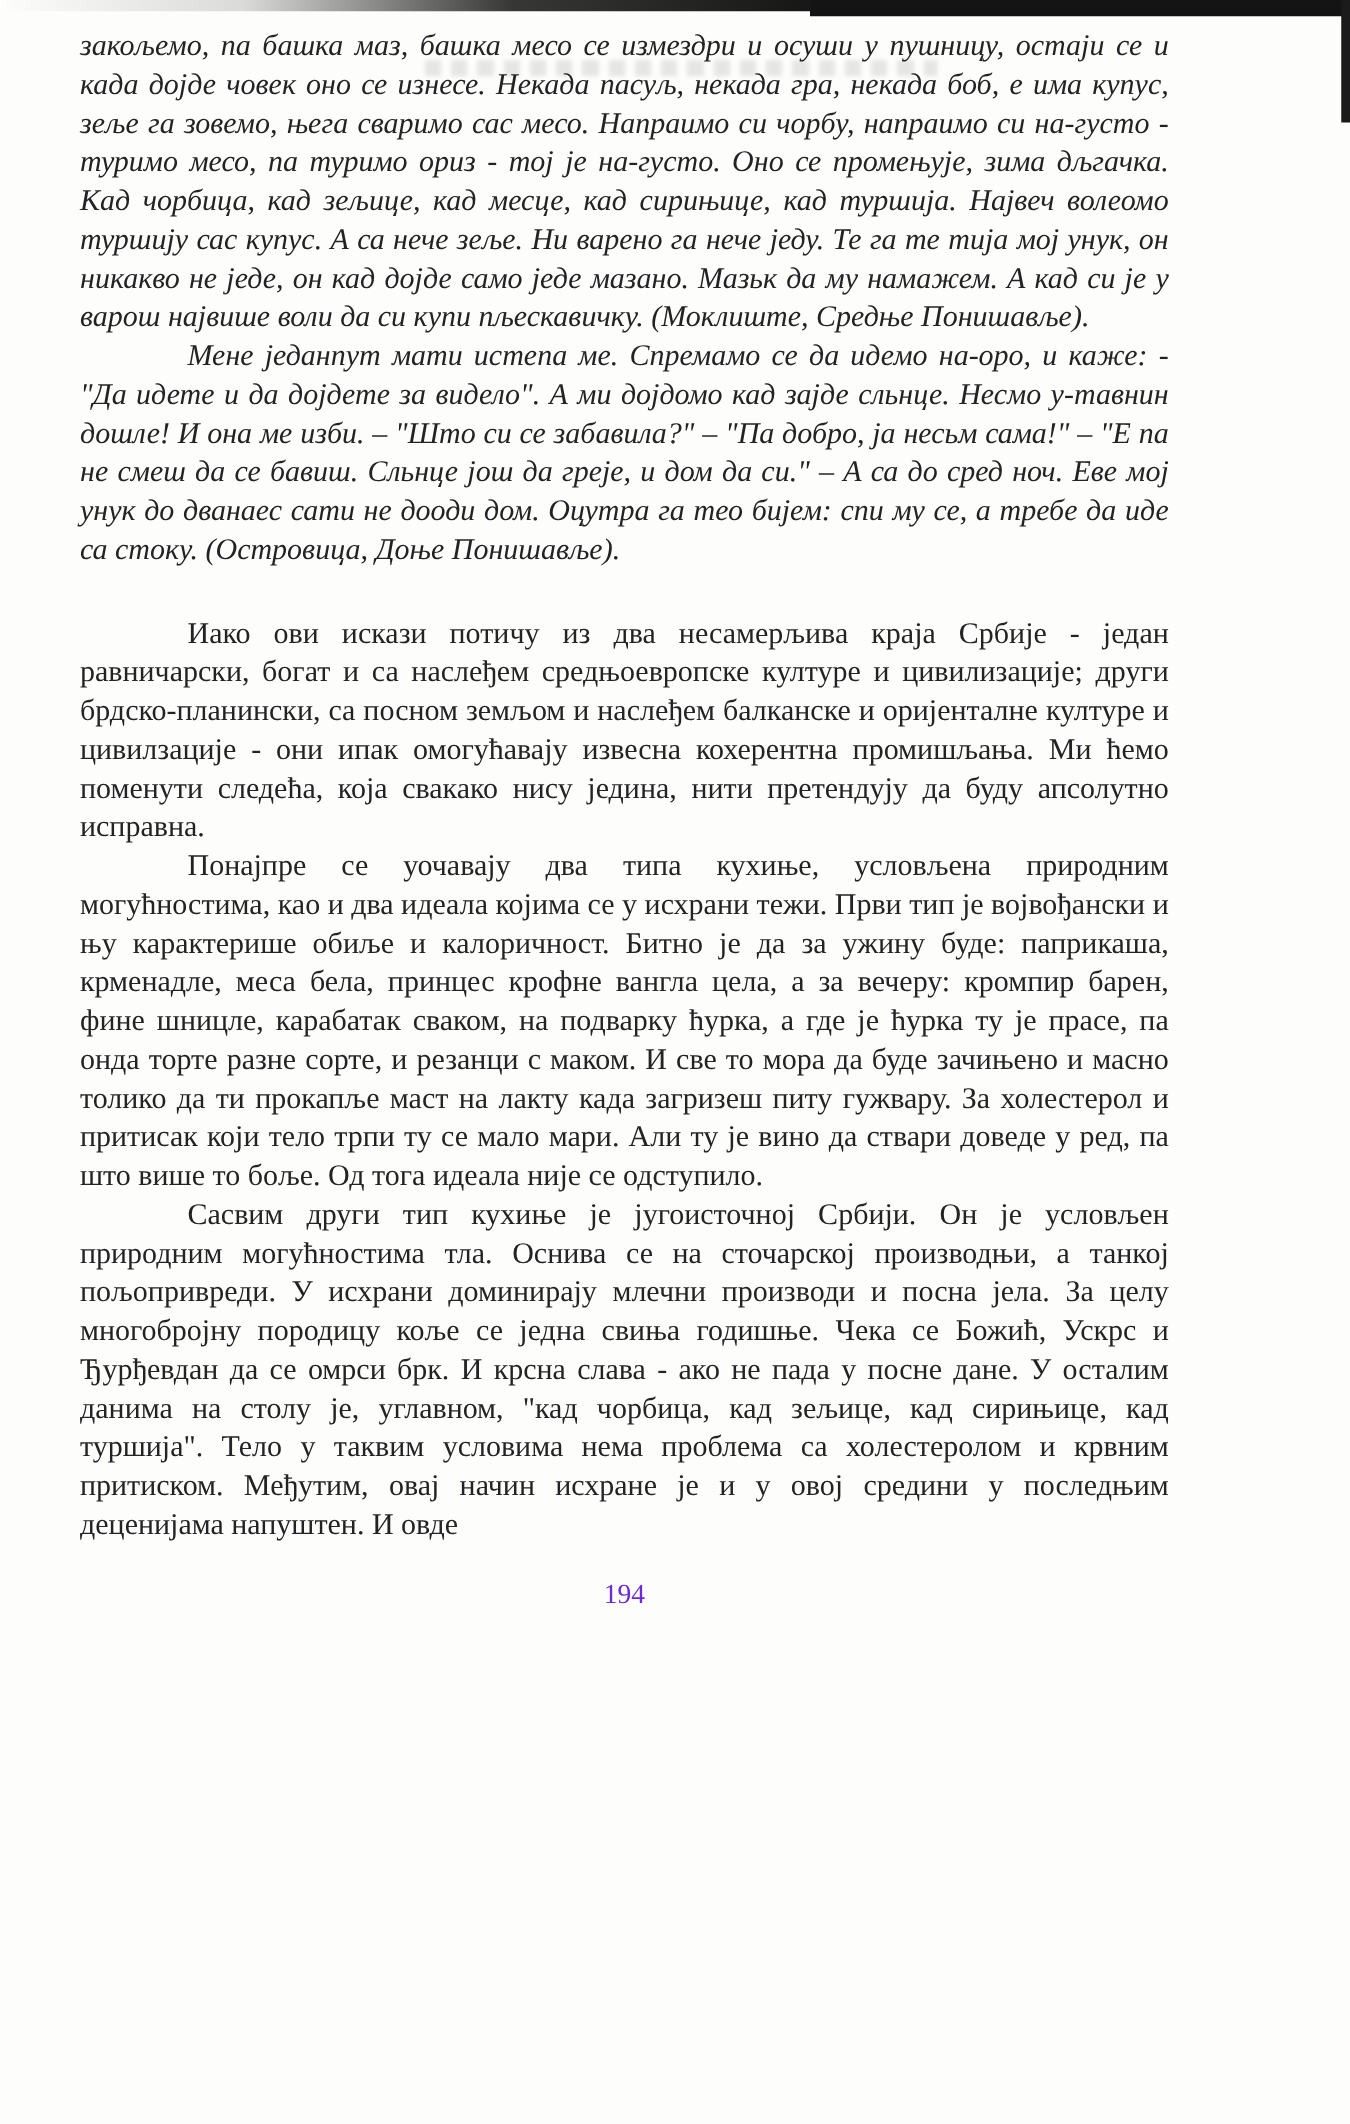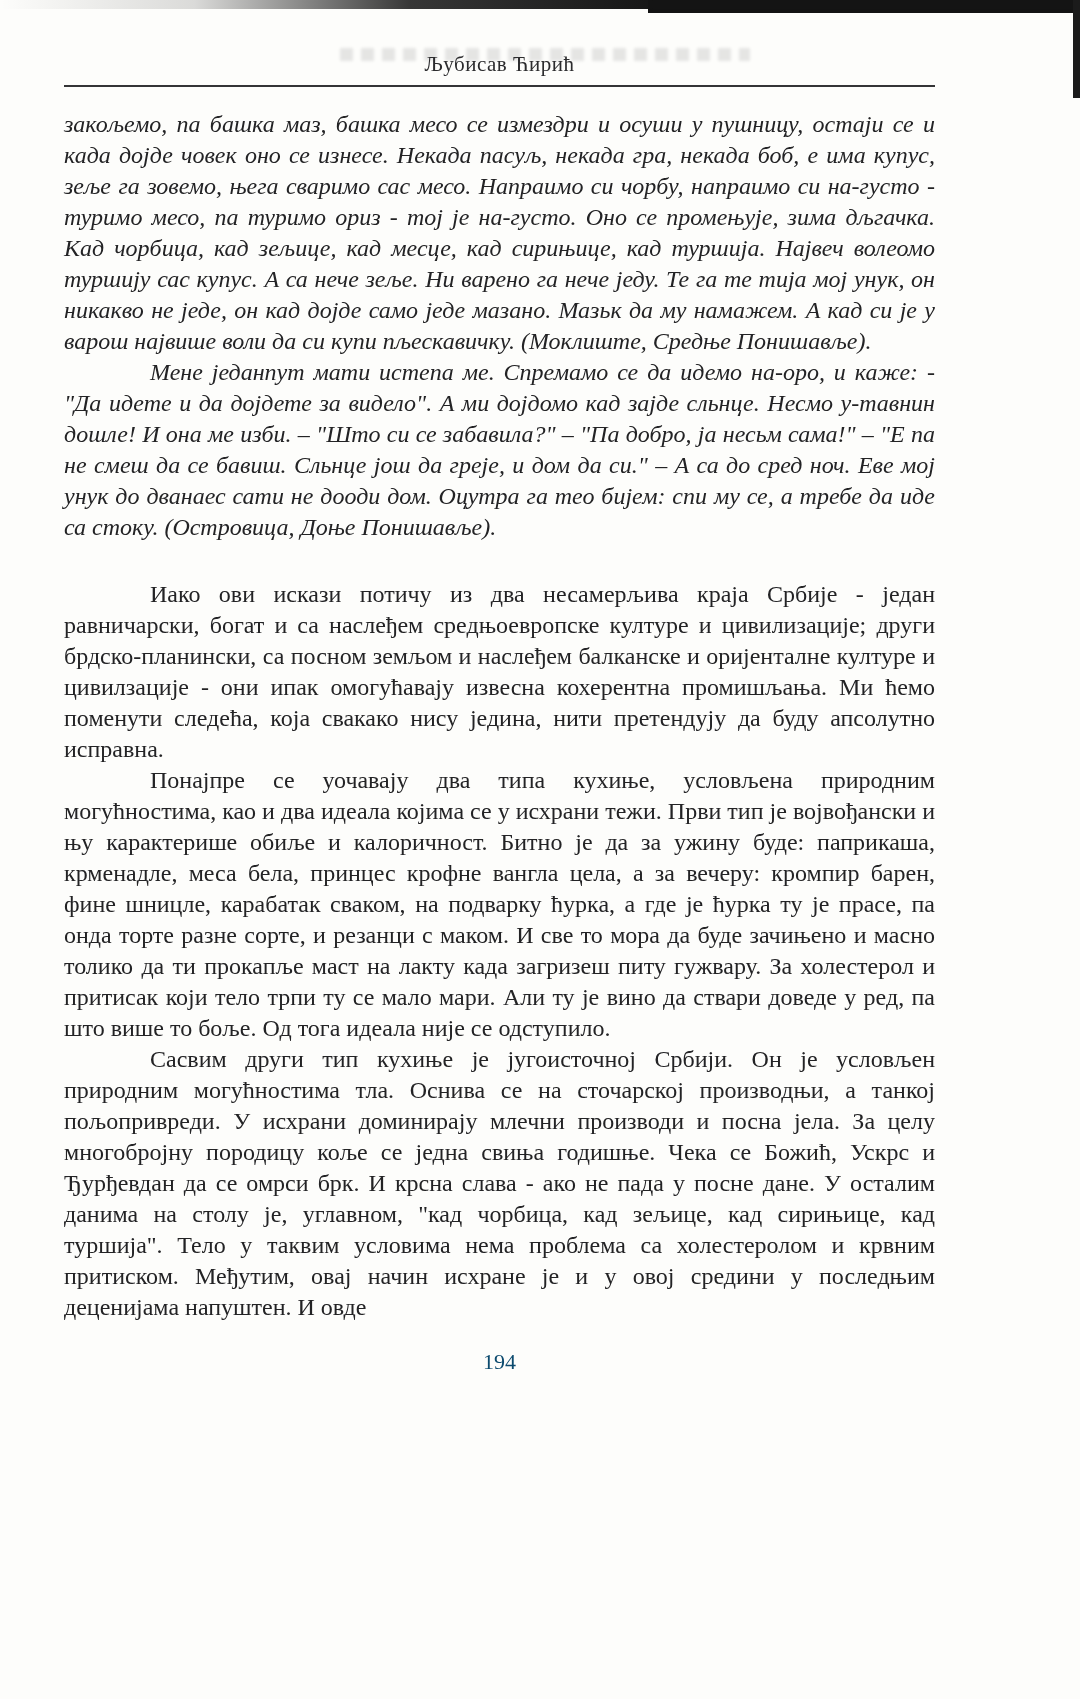--- a/index.html
+++ b/index.html
@@ -83,39 +83,35 @@
   .para.indent {
     text-indent: 86px;
   }
   .para.gap-top {
     margin-top: 36px;
   }
   .page-footer {
     margin-top: 26px;
     text-align: center;
     font-size: 22px;
-    color: #0c4a6e;
+    color: #6d28d9;
   }
 </style>
 </head>
 <body>
 
 <div class="page">
 
   <div class="artifact-top-right"></div>
   <div class="artifact-top"></div>
   <div class="artifact-right"></div>
   <div class="bleed-smudge"></div>
 
   <div class="column">
 
-    <header>
-      <div class="running-head">Љубисав Ћирић</div>
-      <hr class="header-rule">
-    </header>
 
     <main class="page-body">
 
       <p class="para italic">закољемо, па башка маз, башка месо се измездри и осуши у пушницу, остаји се и када дојде човек оно се изнесе. Некада пасуљ, некада гра, некада боб, е има купус, зеље га зовемо, њега сваримо сас месо. Напраимо си чорбу, напраимо си на-густо - туримо месо, па туримо ориз - тој је на-густо. Оно се промењује, зима дљгачка. Кад чорбица, кад зељице, кад месце, кад сирињице, кад туршија. Највеч волеомо туршију сас купус. А са нече зеље. Ни варено га нече једу. Те га те тија мој унук, он никакво не једе, он кад дојде само једе мазано.  Мазьк да му намажем. А кад си је у варош највише воли да си купи пљескавичку. (Моклиште, Средње Понишавље).</p>
 
       <p class="para italic indent">Мене једанпут мати истепа ме. Спремамо се да идемо на-оро, и каже: - "Да идете и да дојдете за видело". А ми дојдомо кад зајде сльнце. Несмо у-тавнин дошле! И она ме изби. – "Што си се забавила?" – "Па добро, ја несьм сама!" – "Е па не смеш да се бавиш. Сльнце још да греје, и дом да си." – А са до сред ноч. Еве мој унук до дванаес сати не дооди дом. Оцутра га тео бијем: спи му се, а требе да иде са стоку. (Островица, Доње Понишавље).</p>
 
       <p class="para indent gap-top">Иако ови искази потичу из два несамерљива краја Србије - један равничарски, богат и са наслеђем средњоевропске културе и цивилизације; други брдско-планински, са посном земљом и наслеђем балканске и оријенталне културе и цивилзације - они ипак омогућавају извесна кохерентна промишљања. Ми ћемо поменути следећа, која свакако нису једина, нити претендују да буду апсолутно исправна.</p>
 
       <p class="para indent">Понајпре се уочавају два типа кухиње, условљена природним могућностима, као и два идеала којима се у исхрани тежи. Први тип је војвођански и њу карактерише обиље и калоричност. Битно је да за ужину буде: паприкаша, крменадле, меса бела, принцес крофне вангла цела, а за вечеру: кромпир барен, фине шницле, карабатак сваком, на подварку ћурка, а где је ћурка ту је прасе, па онда торте разне сорте, и резанци с маком. И све то мора да буде зачињено и масно толико да ти прокапље маст на лакту када загризеш питу гужвару. За холестерол и притисак који тело трпи ту се мало мари. Али ту је вино да ствари доведе у ред, па што више то боље. Од тога идеала није се одступило.</p>

